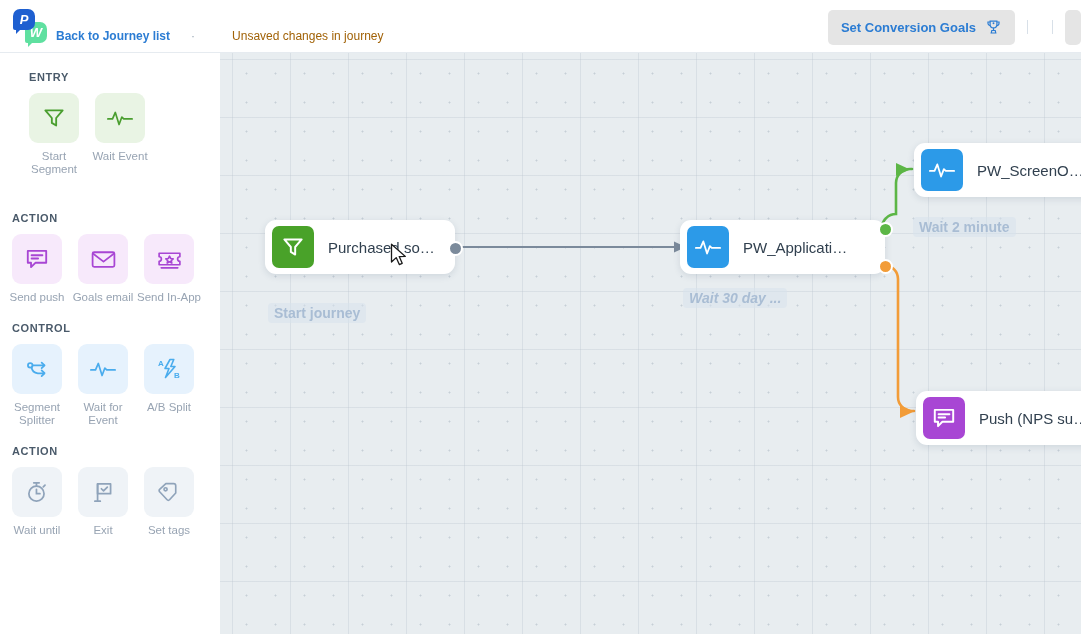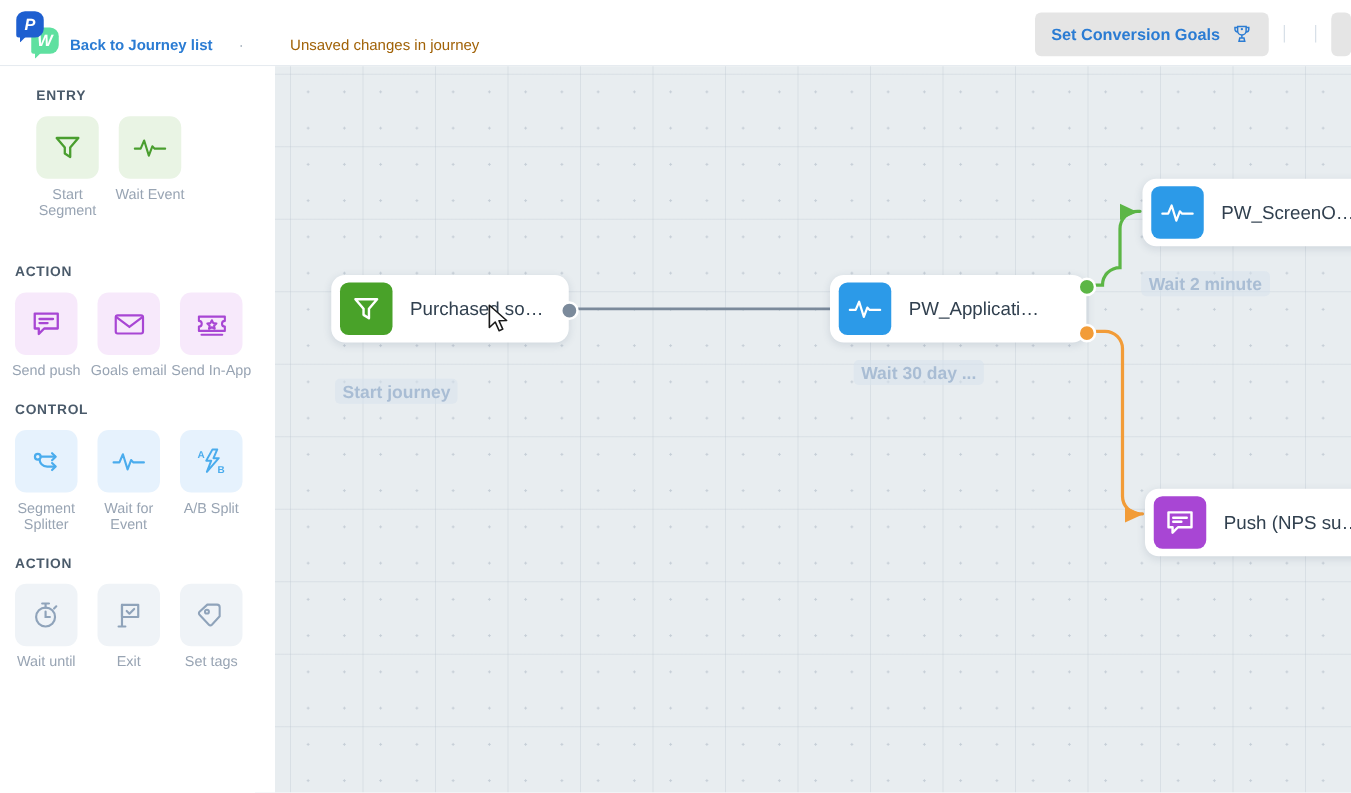--- a/index.html
+++ b/index.html
@@ -321,31 +321,31 @@
       <div class="node-icon ic-green">
         <svg width="26" height="26" viewBox="0 0 24 24" fill="none" stroke="#fff" stroke-width="1.8" stroke-linejoin="round">
           <path d="M4 5h16l-6 7v7l-4-2.5V12z"></path>
         </svg>
       </div>
       <div class="node-label">Purchased so…</div>
       <span class="port port-gray" style="right:-8px; top:21px;"></span>
     </div>
     <div class="chip" style="left:48px; top:250px;">Start journey</div>
 
-    <div class="node" style="left:444px; top:167px; width:205px;">
+    <div class="node" style="left:460px; top:167px; width:205px;">
       <div class="node-icon ic-blue">
         <svg width="28" height="26" viewBox="0 0 30 24" fill="none" stroke="#fff" stroke-width="1.9" stroke-linejoin="round" stroke-linecap="round">
           <path d="M2 13h5l3-7 4 13 3-8 2 2h9"></path>
         </svg>
       </div>
       <div class="node-label">PW_Applicati…</div>
       <span class="port port-green" style="right:-8px; top:2px;"></span>
       <span class="port port-orange" style="right:-8px; top:39px;"></span>
     </div>
-    <div class="chip" style="left:463px; top:235px;">Wait 30 day ...</div>
+    <div class="chip" style="left:463px; top:235px;font-style:italic;">Wait 30 day ...</div>
 
     <div class="node" style="left:694px; top:90px; width:205px;">
       <div class="node-icon ic-blue">
         <svg width="28" height="26" viewBox="0 0 30 24" fill="none" stroke="#fff" stroke-width="1.9" stroke-linejoin="round" stroke-linecap="round">
           <path d="M2 13h5l3-7 4 13 3-8 2 2h9"></path>
         </svg>
       </div>
       <div class="node-label">PW_ScreenO…</div>
     </div>
     <div class="chip" style="left:693px; top:164px;">Wait 2 minute</div>

